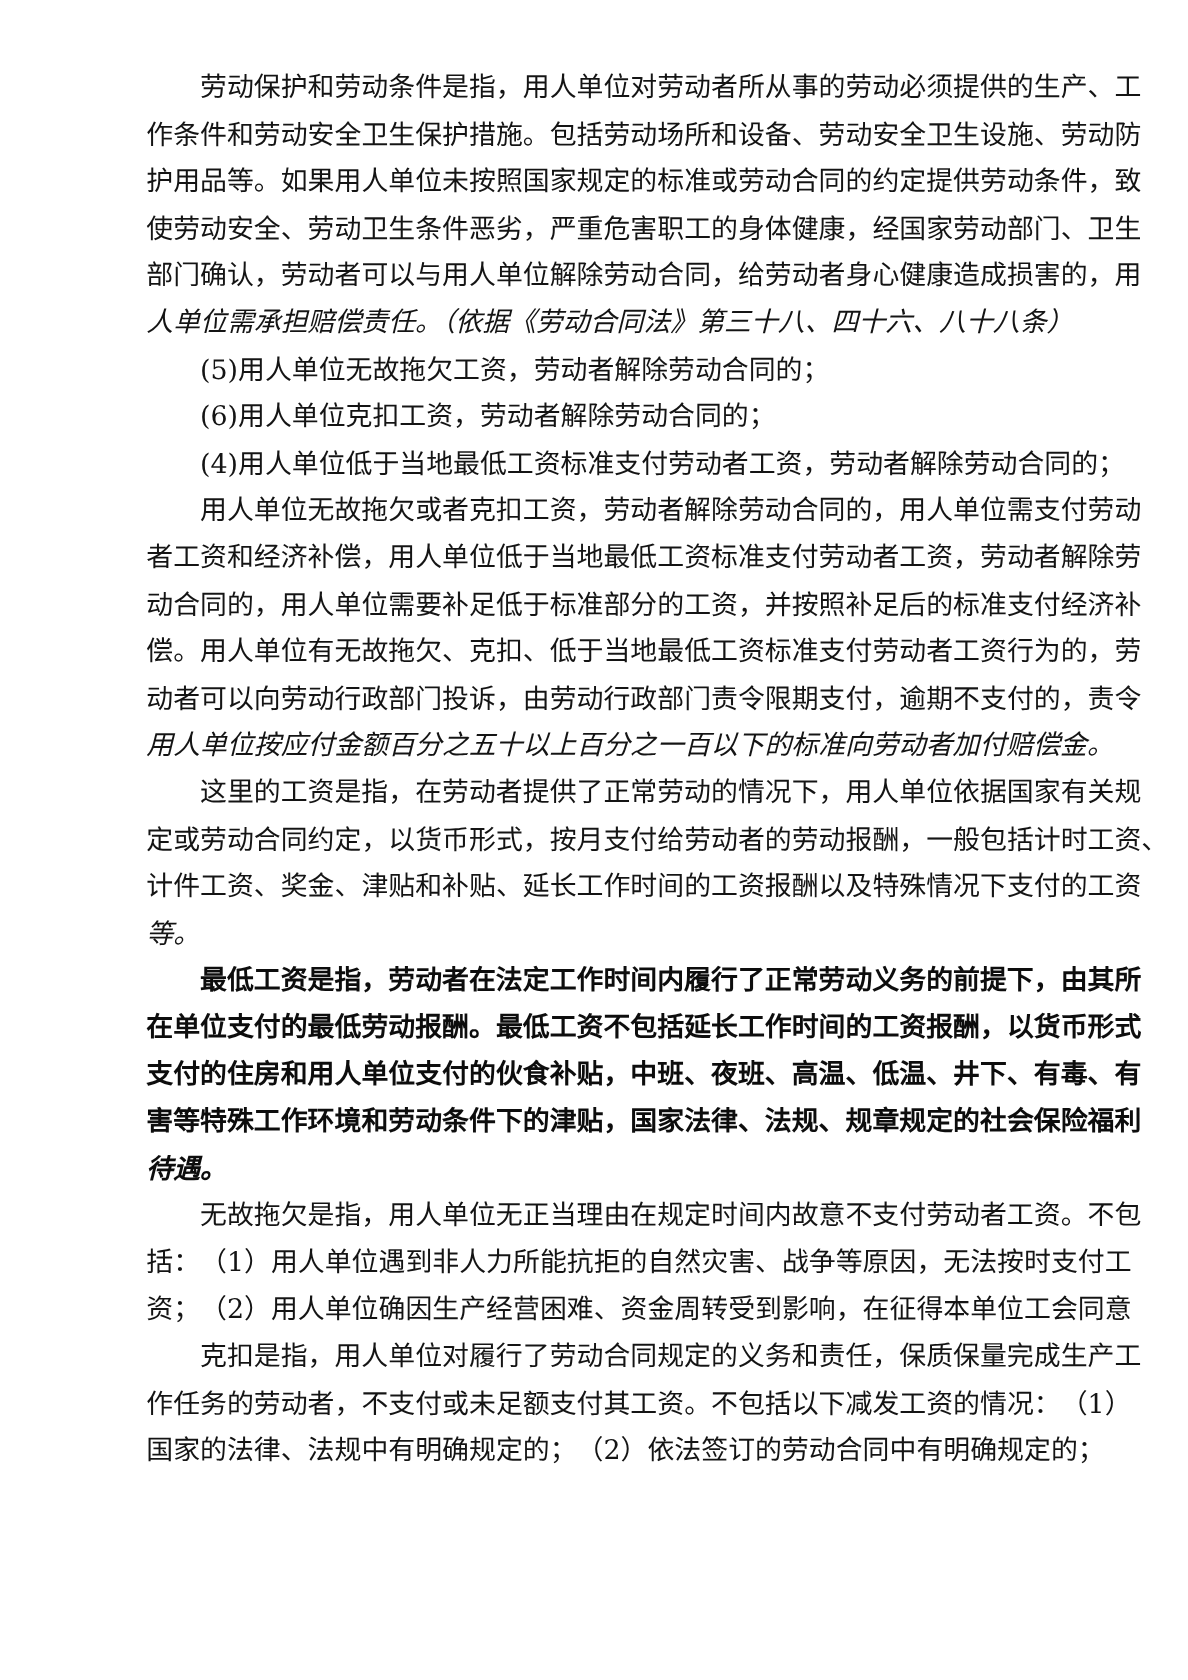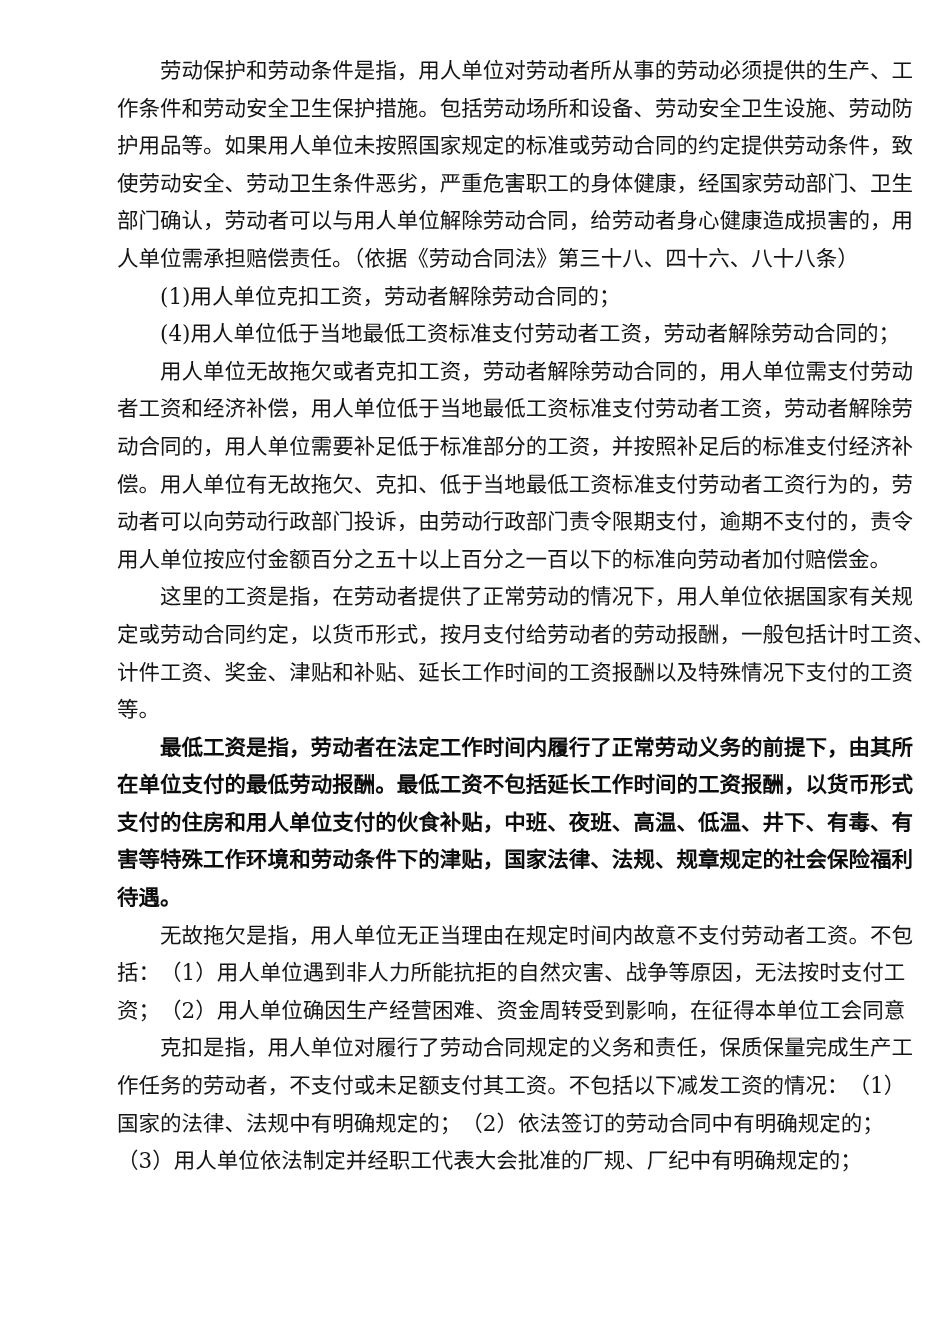--- a/index.html
+++ b/index.html
@@ -51,20 +51,21 @@
     width: 719px;
   }
   .line.j > span {
     display: inline-block;
   }
 
   
   .line.r {
     display: block;
     width: 719px;
+    font-style: italic;
   }
 
   
   .line.indent {
     text-indent: 43px;
   }
   .line.j.indent {
     text-indent: 0;
     padding-left: 43px;
     width: 719px;
@@ -278,21 +279,24 @@
           <span>成</span>
           <span>损</span>
           <span>害</span>
           <span>的</span>
           <span>，</span>
           <span>用</span>
         </div>
         <div class="line r">人单位需承担赔偿责任。（依据《劳动合同法》第三十八、四十六、八十八条）</div>
       </div>
       <div class="para">
-        <div class="line listrow">(1)用人单位克扣工资，劳动者解除劳动合同的；</div>
+        <div class="line listrow">(5)用人单位无故拖欠工资，劳动者解除劳动合同的；</div>
+      </div>
+      <div class="para">
+        <div class="line listrow">(6)用人单位克扣工资，劳动者解除劳动合同的；</div>
       </div>
       <div class="para">
         <div class="line listrow">(4)用人单位低于当地最低工资标准支付劳动者工资，劳动者解除劳动合同的；</div>
       </div>
       <div class="para">
         <div class="line j indent">
           <span>用</span>
           <span>人</span>
           <span>单</span>
           <span>位</span>
@@ -987,16 +991,15 @@
           <span>同</span>
           <span>中</span>
           <span>有</span>
           <span>明</span>
           <span>确</span>
           <span>规</span>
           <span>定</span>
           <span>的</span>
           <span>；</span>
         </div>
-        <div class="line r">（3）用人单位依法制定并经职工代表大会批准的厂规、厂纪中有明确规定的；</div>
       </div>
     </div>
 </div>
 
 </body></html>

